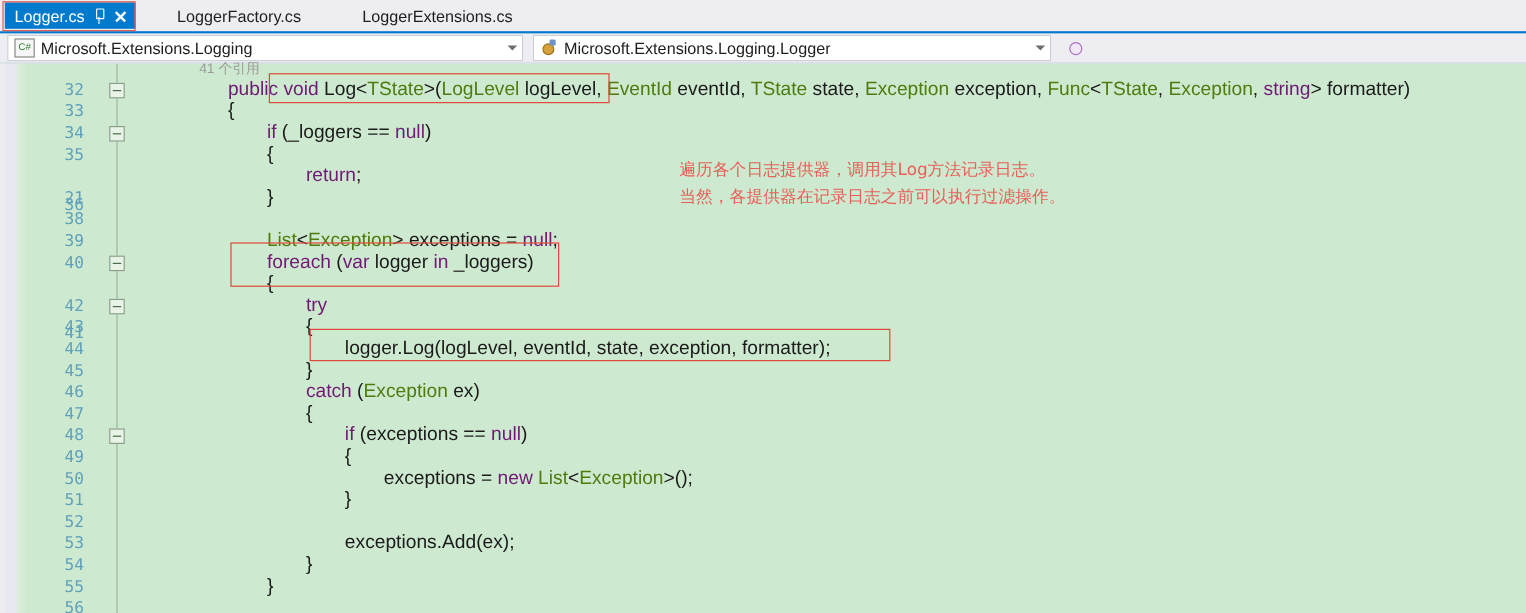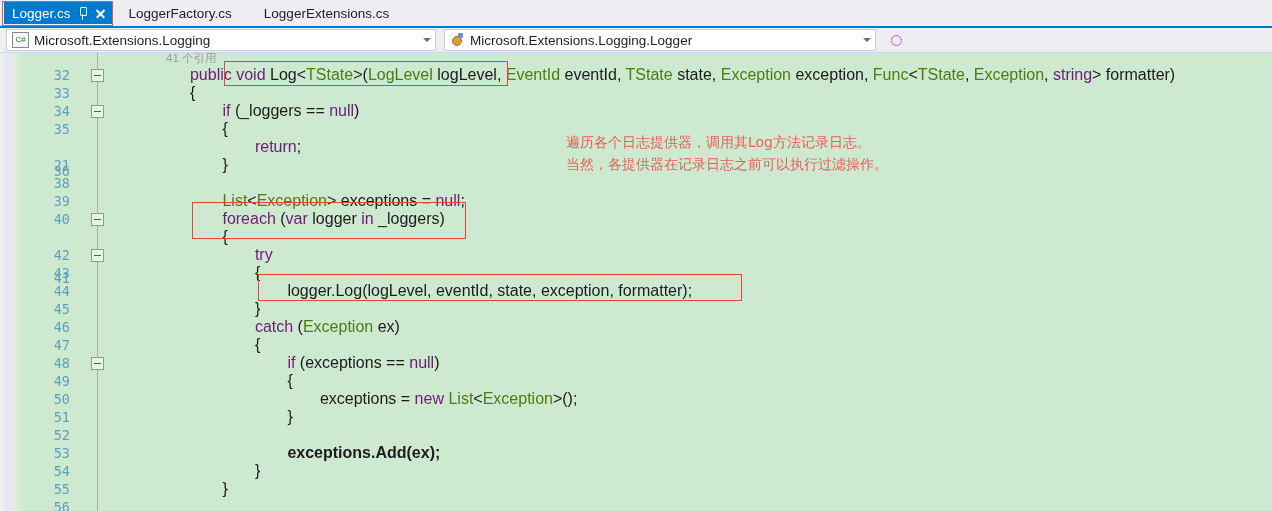--- a/index.html
+++ b/index.html
@@ -9,21 +9,21 @@
     font-family:"Liberation Sans", sans-serif;
     -webkit-font-smoothing:antialiased;
   }
   .app{position:relative;width:1272px;height:511px;}
 
   
   .tabstrip{
     position:absolute;left:0;top:0;width:1272px;height:26px;
     background:#eeeef2;
     border-bottom:2px solid #007acc;
-    display:flex;align-items:stretch;
+    display:flex;align-items:stretch;gap:19px;
   }
   .tab{
     display:flex;align-items:center;gap:6px;
     padding:0 9px;font-size:13.5px;color:#1e1e1e;
     background:transparent;white-space:nowrap;
   }
   .tab.active{
     background:#007acc;color:#ffffff;
     margin:2px 0 0 4px;padding:0 6px 0 8px;height:22px;
   }
@@ -243,21 +243,21 @@
         <div class="txt" style="top: 301px; left: 287.4px;"><span class="kw">if</span><span class="plain"> (exceptions == </span><span class="kw">null</span><span class="plain">)</span></div>
         <div class="num" style="top: 319px;">49</div>
         <div class="txt" style="top: 319px; left: 287.4px;"><span class="plain">{</span></div>
         <div class="num" style="top: 337px;">50</div>
         <div class="txt" style="top: 337px; left: 319.88px;"><span class="plain">exceptions = </span><span class="kw">new</span><span class="plain"> </span><span class="type">List</span><span class="plain">&lt;</span><span class="type">Exception</span><span class="plain">&gt;();</span></div>
         <div class="num" style="top: 355px;">51</div>
         <div class="txt" style="top: 355px; left: 287.4px;"><span class="plain">}</span></div>
         <div class="num" style="top: 373px;">52</div>
         <div class="txt" style="top: 373px; left: 287.4px;"></div>
         <div class="num" style="top: 391px;">53</div>
-        <div class="txt" style="top: 391px; left: 287.4px; font-weight: bold;"><span class="plain">exceptions.Add(ex);</span></div>
+        <div class="txt" style="top: 391px; left: 287.4px;"><span class="plain">exceptions.Add(ex);</span></div>
         <div class="num" style="top: 409px;">54</div>
         <div class="txt" style="top: 409px; left: 254.92px;"><span class="plain">}</span></div>
         <div class="num" style="top: 427px;">55</div>
         <div class="txt" style="top: 427px; left: 222.44px;"><span class="plain">}</span></div>
         <div class="num" style="top: 445px;">56</div>
         <div class="txt" style="top: 445px; left: 222.44px;"></div>
       </div>
   </div>
 
   <div class="codelens">41 个引用</div>

